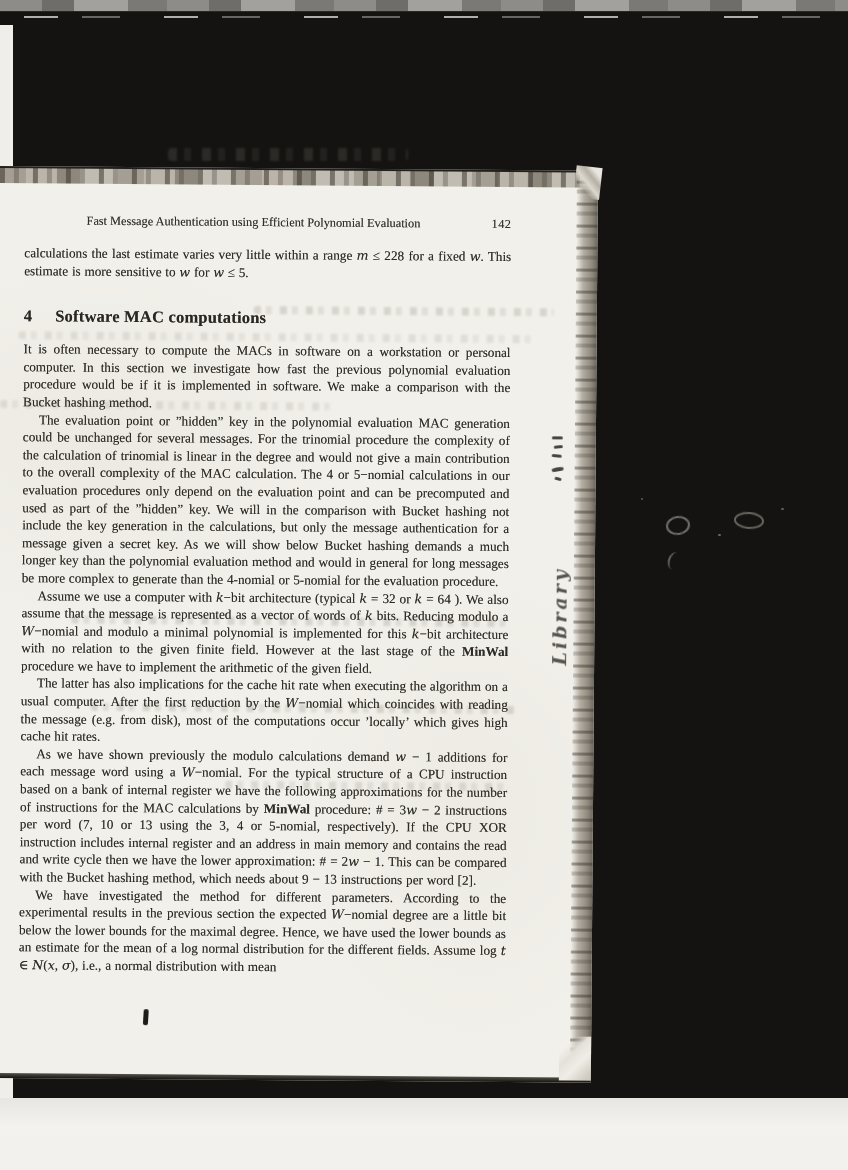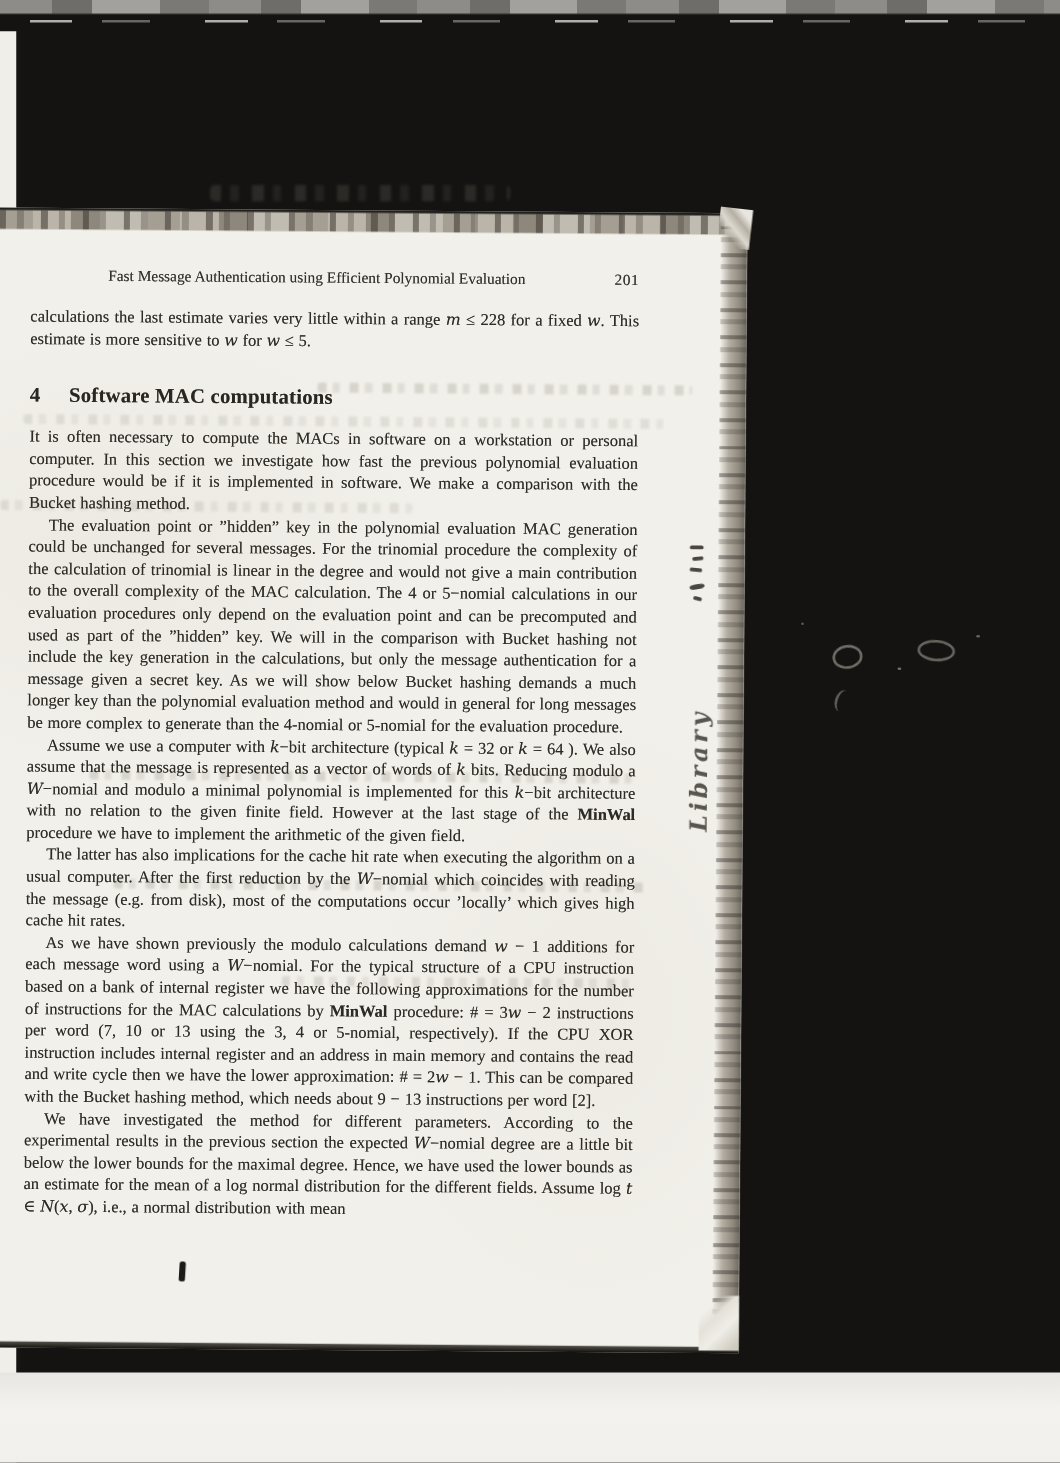--- a/index.html
+++ b/index.html
@@ -169,21 +169,21 @@
   <div class="ghost g2"></div>
   <div class="ghost g3"></div>
   <div class="ghost g4"></div>
   <div class="ghost g5"></div>
   <div class="ghost g6"></div>
   <div class="ink-blot"></div>
 
   <div class="content">
     <div class="running-header">
       <span>Fast Message Authentication using Efficient Polynomial Evaluation</span>
-      <span class="pageno">201</span>
+      <span class="pageno">142</span>
     </div>
     <div class="body-text">
         <p class="first"><span>calculations the last estimate varies very little within a range </span><span class="seg-italic">m</span><span> ≤ 228 for a fixed </span><span class="seg-italic">w</span><span>. This estimate is more sensitive to </span><span class="seg-italic">w</span><span> for </span><span class="seg-italic">w</span><span> ≤ 5.</span></p>
         <div class="sec-heading"><span class="sec-num">4</span><span>Software MAC computations</span></div>
         <p><span>It is often necessary to compute the MACs in software on a workstation or personal computer. In this section we investigate how fast the previous polynomial evaluation procedure would be if it is implemented in software. We make a comparison with the Bucket hashing method.</span></p>
         <p class="indent"><span>The evaluation point or ”hidden” key in the polynomial evaluation MAC generation could be unchanged for several messages. For the trinomial procedure the complexity of the calculation of trinomial is linear in the degree and would not give a main contribution to the overall complexity of the MAC calculation. The 4 or 5−nomial calculations in our evaluation procedures only depend on the evaluation point and can be precomputed and used as part of the ”hidden” key. We will in the comparison with Bucket hashing not include the key generation in the calculations, but only the message authentication for a message given a secret key. As we will show below Bucket hashing demands a much longer key than the polynomial evaluation method and would in general for long messages be more complex to generate than the 4-nomial or 5-nomial for the evaluation procedure.</span></p>
         <p class="indent"><span>Assume we use a computer with </span><span class="seg-italic">k</span><span>−bit architecture (typical </span><span class="seg-italic">k</span><span> = 32 or </span><span class="seg-italic">k</span><span> = 64 ). We also assume that the message is represented as a vector of words of </span><span class="seg-italic">k</span><span> bits. Reducing modulo a </span><span class="seg-italic">W</span><span>−nomial and modulo a minimal polynomial is implemented for this </span><span class="seg-italic">k</span><span>−bit architecture with no relation to the given finite field. However at the last stage of the </span><span class="seg-bold">MinWal</span><span> procedure we have to implement the arithmetic of the given field.</span></p>
         <p class="indent"><span>The latter has also implications for the cache hit rate when executing the algorithm on a usual computer. After the first reduction by the </span><span class="seg-italic">W</span><span>−nomial which coincides with reading the message (e.g. from disk), most of the computations occur ’locally’ which gives high cache hit rates.</span></p>
         <p class="indent"><span>As we have shown previously the modulo calculations demand </span><span class="seg-italic">w</span><span> − 1 additions for each message word using a </span><span class="seg-italic">W</span><span>−nomial. For the typical structure of a CPU instruction based on a bank of internal register we have the following approximations for the number of instructions for the MAC calculations by </span><span class="seg-bold">MinWal</span><span> procedure: # = 3</span><span class="seg-italic">w</span><span> − 2 instructions per word (7, 10 or 13 using the 3, 4 or 5-nomial, respectively). If the CPU XOR instruction includes internal register and an address in main memory and contains the read and write cycle then we have the lower approximation: # = 2</span><span class="seg-italic">w</span><span> − 1. This can be compared with the Bucket hashing method, which needs about 9 − 13 instructions per word [2].</span></p>
         <p class="indent"><span>We have investigated the method for different parameters. According to the experimental results in the previous section the expected </span><span class="seg-italic">W</span><span>−nomial degree are a little bit below the lower bounds for the maximal degree. Hence, we have used the lower bounds as an estimate for the mean of a log normal distribution for the different fields. Assume log </span><span class="seg-italic">t</span><span> ∈ </span><span class="seg-italic">N</span><span>(</span><span class="seg-italic">x</span><span>, </span><span class="seg-italic">σ</span><span>), i.e., a normal distribution with mean</span></p>

